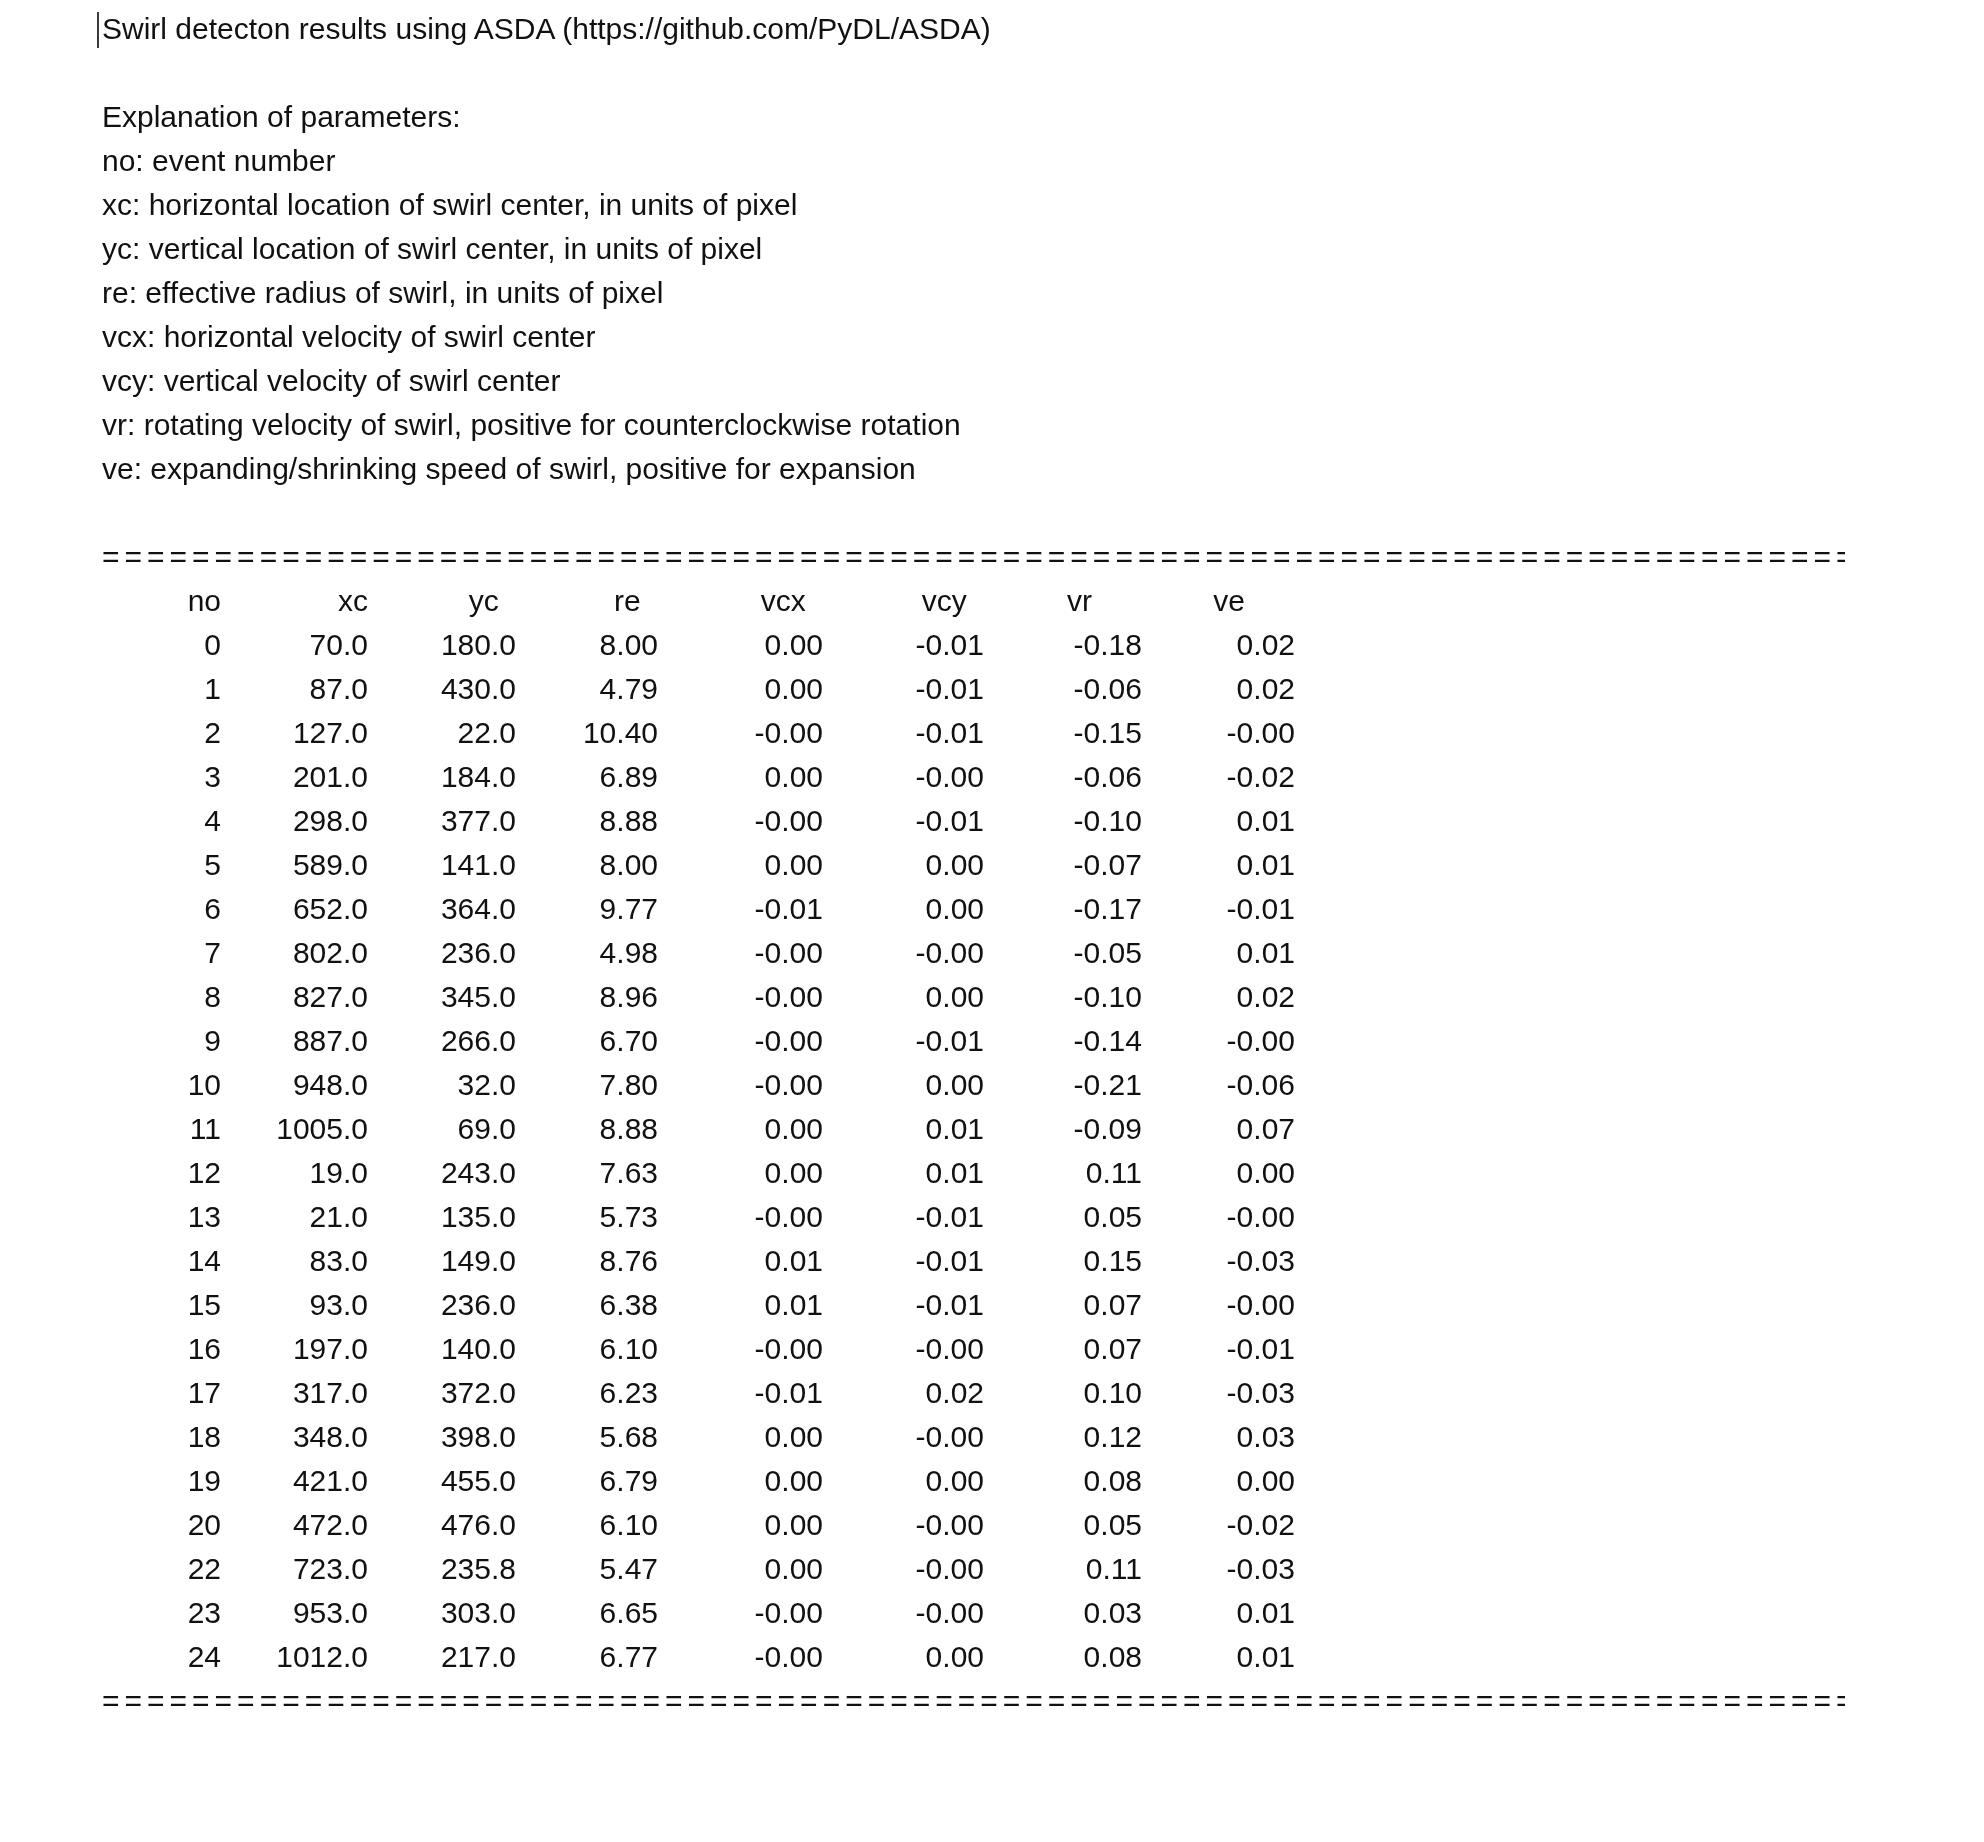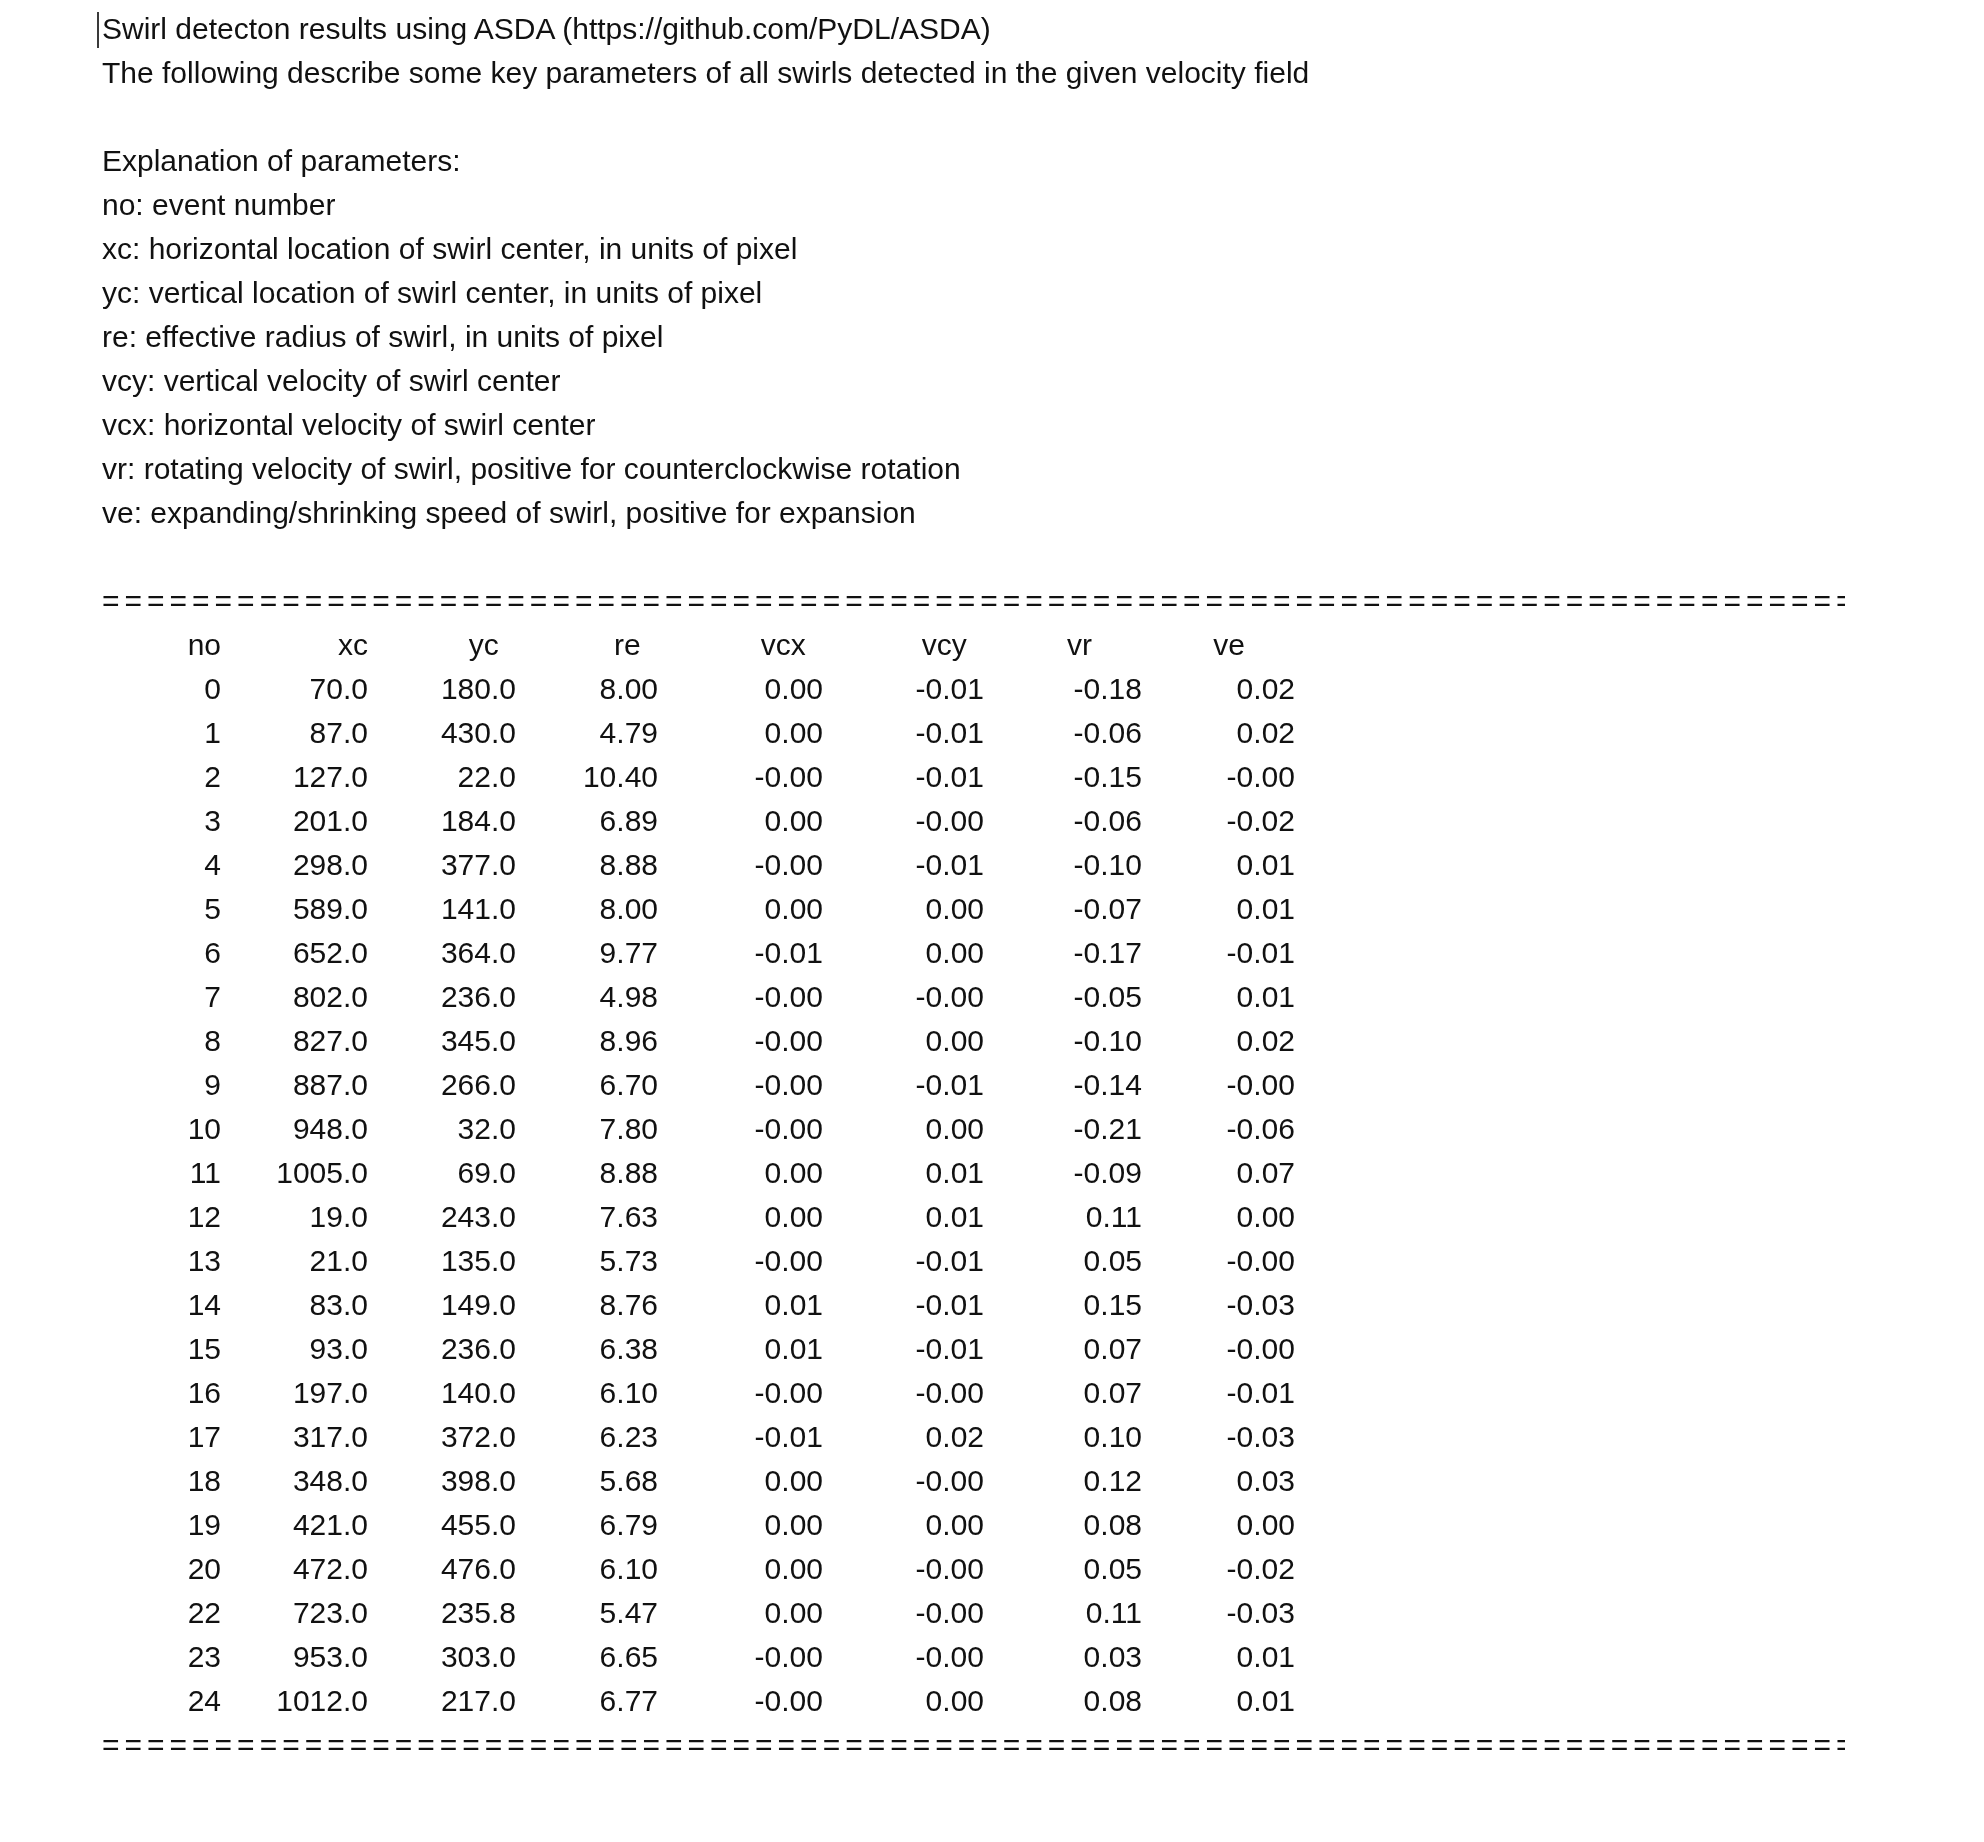--- a/index.html
+++ b/index.html
@@ -65,30 +65,29 @@
   .swirl-table th:nth-child(n+3) { transform: translateX(-17.3px); }
   .swirl-table th:nth-child(n+7) { transform: translateX(-50px); }
 </style>
 </head>
 <body>
 
 <div class="doc">
   <div class="caret"></div>
 
   <p class="line">Swirl detecton results using ASDA (https://github.com/PyDL/ASDA)</p>
-  <p class="line">The following describe some key parameters of all swirls detected in the given velocity field</p>
   <p class="line blank"></p>
 
   <p class="line">Explanation of parameters:</p>
   <p class="line">no: event number</p>
   <p class="line">xc: horizontal location of swirl center, in units of pixel</p>
   <p class="line">yc: vertical location of swirl center, in units of pixel</p>
   <p class="line">re: effective radius of swirl, in units of pixel</p>
+  <p class="line">vcx: horizontal velocity of swirl center</p>
   <p class="line">vcy: vertical velocity of swirl center</p>
-  <p class="line">vcx: horizontal velocity of swirl center</p>
   <p class="line">vr: rotating velocity of swirl, positive for counterclockwise rotation</p>
   <p class="line">ve: expanding/shrinking speed of swirl, positive for expansion</p>
   <p class="line blank"></p>
 
   <p class="line separator">==========================================================================================</p>
 
   <table class="swirl-table">
     <colgroup>
       <col class="c-no">
         <col class="c-xc">

